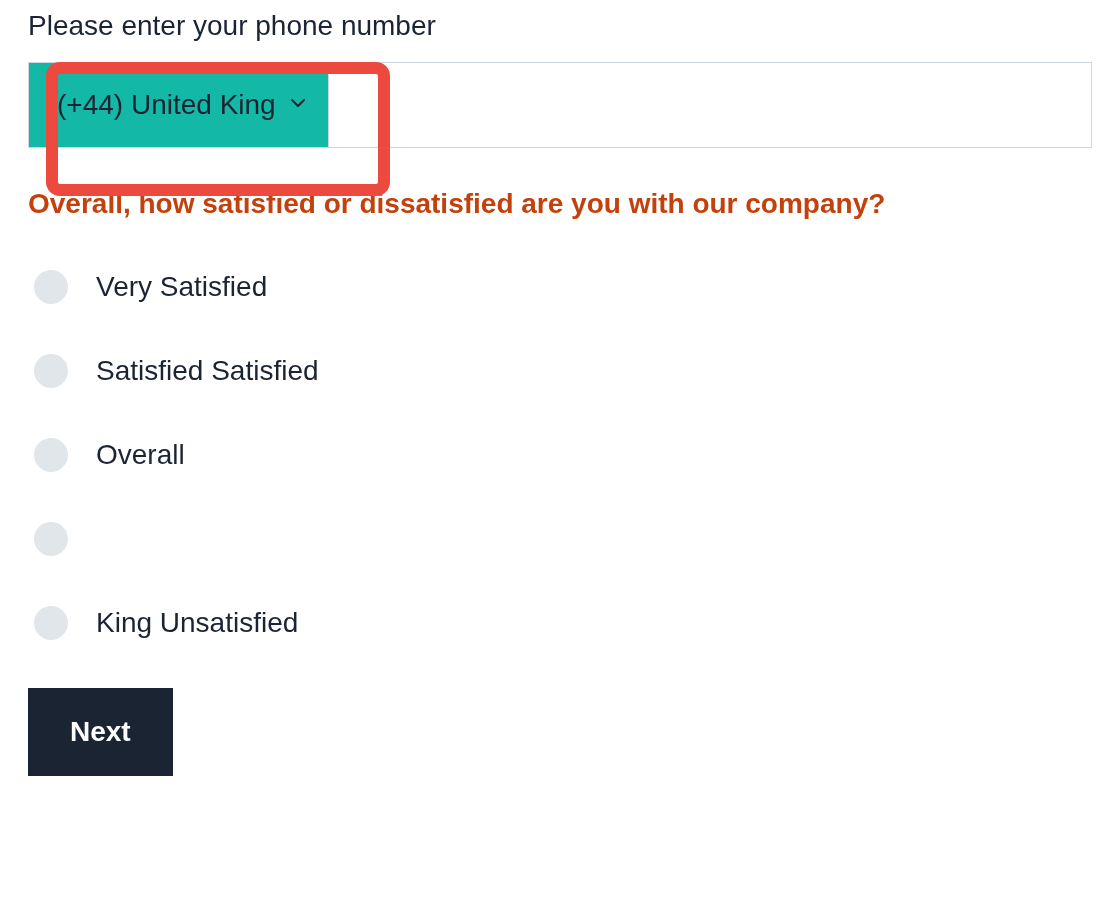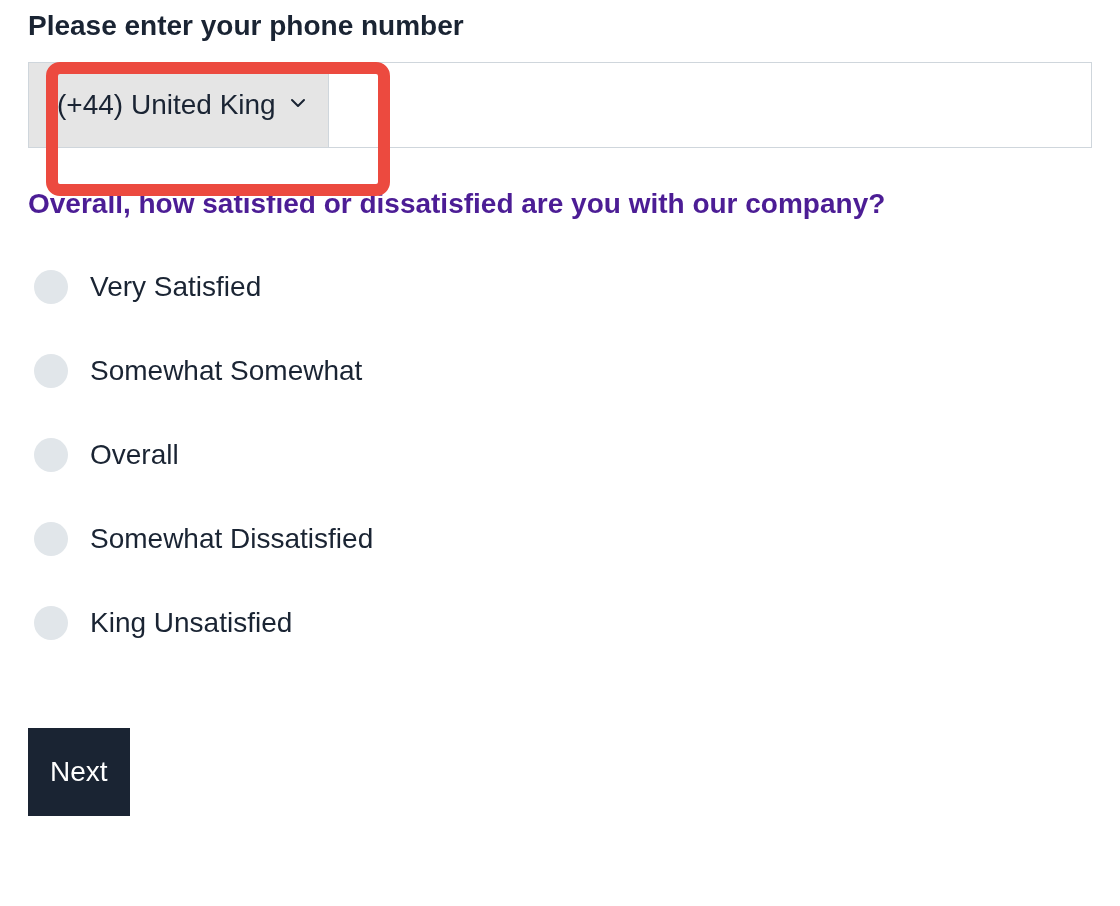--- a/index.html
+++ b/index.html
@@ -6,40 +6,40 @@
     body {
       font-family: -apple-system, BlinkMacSystemFont, "Segoe UI", Helvetica, Arial, sans-serif;
       background: #ffffff;
       width: 1120px;
       height: 906px;
       padding: 10px 28px;
       color: #1a2433;
     }
     .question-label {
       font-size: 28px;
-      font-weight: 700;
+      font-weight: 400;
       color: #1a2433;
       margin-bottom: 20px;
     }
     .phone-field-wrapper {
       display: flex;
       align-items: stretch;
       border: 1px solid #cfd6dc;
       height: 86px;
       background: #fff;
       margin-bottom: 40px;
     }
     .country-select {
       width: 300px;
       border-right: 1px solid #cfd6dc;
       display: flex;
       align-items: center;
       padding: 0 20px 0 28px;
       position: relative;
-      background: #e5e5e5;
+      background: #14b8a6;
     }
     .country-text {
       font-size: 28px;
       color: #1a2433;
       white-space: nowrap;
       overflow: hidden;
       flex: 1;
     }
     .chevron {
       margin-left: 12px;
@@ -61,55 +61,55 @@
       pointer-events: none;
       left: 18px;
       top: 52px;
       width: 344px;
       height: 134px;
       z-index: 5;
     }
     .q2-label {
       font-size: 28px;
       font-weight: 700;
-      color: #4c1d95;
+      color: #c2410c;
       margin-top: 40px;
       margin-bottom: 50px;
     }
     .radio-group {
       display: flex;
       flex-direction: column;
       gap: 50px;
       padding-left: 6px;
     }
     .radio-item {
       display: flex;
       align-items: center;
-      gap: 22px;
+      gap: 28px;
       cursor: pointer;
     }
     .radio-circle {
       width: 34px;
       height: 34px;
       border-radius: 50%;
       background: #e1e6ea;
       flex-shrink: 0;
     }
     .radio-text {
       font-size: 28px;
       color: #1a2433;
     }
     .next-button {
-      margin-top: 88px;
+      margin-top: 48px;
       background: #1a2433;
       color: #ffffff;
       border: none;
       font-size: 28px;
-      font-weight: 400;
-      padding: 28px 22px;
+      font-weight: 700;
+      padding: 28px 42px;
       cursor: pointer;
       display: inline-block;
     }
     .container { position: relative; }
   </style>
 </head>
 <body>
 
 <div class="container">
 
@@ -131,29 +131,28 @@
 
   <div class="q2-label">Overall, how satisfied or dissatisfied are you with our company?</div>
 
   <div class="radio-group">
     <label class="radio-item">
       <span class="radio-circle"></span>
       <span class="radio-text">Very Satisfied</span>
     </label>
     <label class="radio-item">
       <span class="radio-circle"></span>
-      <span class="radio-text">Somewhat Somewhat</span>
+      <span class="radio-text">Satisfied Satisfied</span>
     </label>
     <label class="radio-item">
       <span class="radio-circle"></span>
       <span class="radio-text">Overall</span>
     </label>
     <label class="radio-item">
       <span class="radio-circle"></span>
-      <span class="radio-text">Somewhat Dissatisfied</span>
     </label>
     <label class="radio-item">
       <span class="radio-circle"></span>
       <span class="radio-text">King Unsatisfied</span>
     </label>
   </div>
 
   <button class="next-button">Next</button>
 
 </div>

